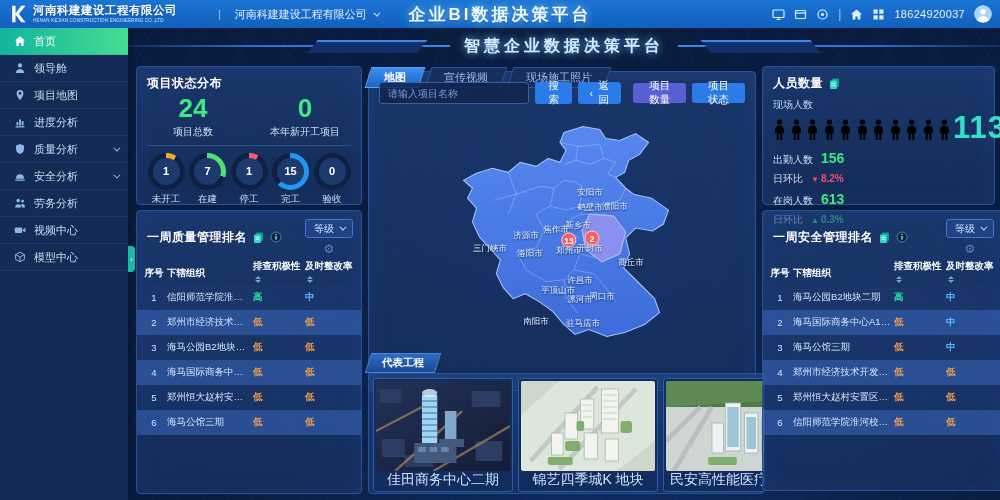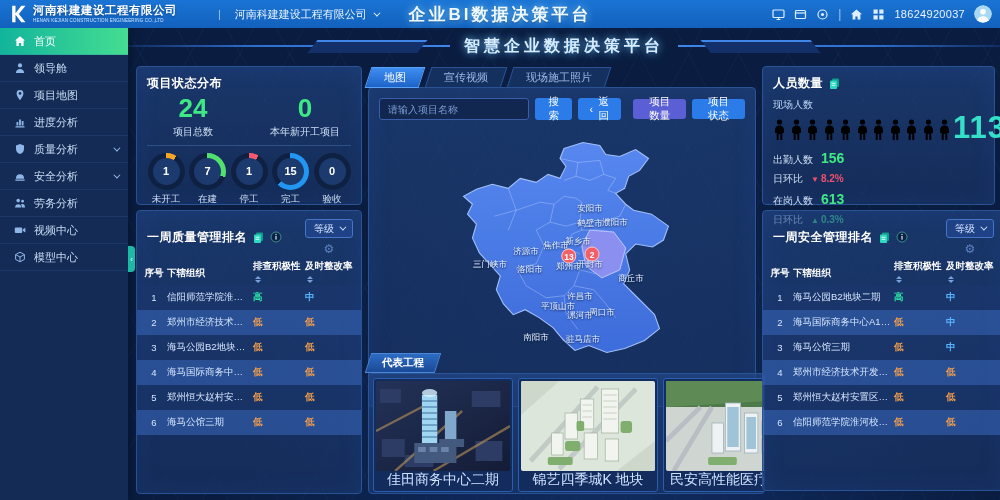--- a/index.html
+++ b/index.html
@@ -105,23 +105,23 @@
   .sort .up { border-bottom-color:#7aa0dc; margin-bottom:1px; }
   .sort .dn { border-top-color:#7aa0dc; }
   [data-level="high"] { color:#2ee6a8; font-weight:bold; }
   [data-level="mid"]  { color:#57b6ff; font-weight:bold; }
   [data-level="low"]  { color:#f5a04c; font-weight:bold; }
 
   
   .center-tabs { position:absolute; left:240px; top:39px; display:flex; gap:6px; height:21px; z-index:5; }
   .ctab { position:relative; padding:0 16px; display:flex; align-items:center; color:#9db9e8; font-size:11px; cursor:pointer; }
   .ctab::before { content:""; position:absolute; inset:0; transform:skewX(-18deg); background:#14305f; border:1px solid #2a5396; z-index:-1; }
-  .ctab.active { color:#fff; font-weight:normal; }
+  .ctab.active { color:#fff; font-weight:bold; }
   .ctab.active::before { background:linear-gradient(180deg,#3e8ef2,#1d63c8); border-color:#5aa0f5; }
-  #mapPanel { left:240px; top:59px; width:388px; height:320px; overflow:hidden;padding-left:36px; }
+  #mapPanel { left:240px; top:43px; width:388px; height:320px; overflow:hidden;padding-left:36px; }
   .map-toolbar { position:absolute; left:0; right:0; top:10px; display:flex; align-items:center; gap:6px; padding:0 10px; z-index:6; }
   .search-input { width:158px; height:22px; background:rgba(16,36,76,.85); border:1px solid #3a5fa8; border-radius:3px;
     color:#dceaff; font-size:10px; padding:0 8px; outline:none; }
   .search-input::placeholder { color:#7a9ad0; }
   .btn { height:22px; border:none; border-radius:3px; color:#fff; font-size:10.5px; padding:0 11px; cursor:pointer;
     font-family:inherit; display:flex; align-items:center; gap:4px; }
   .btn-blue { background:#2b7ce8; }
   .btn-purple { background:#5b5fd6; height:20px; }
   .btn-blue.small { height:20px; }
   .toolbar-spacer { flex:1; }

